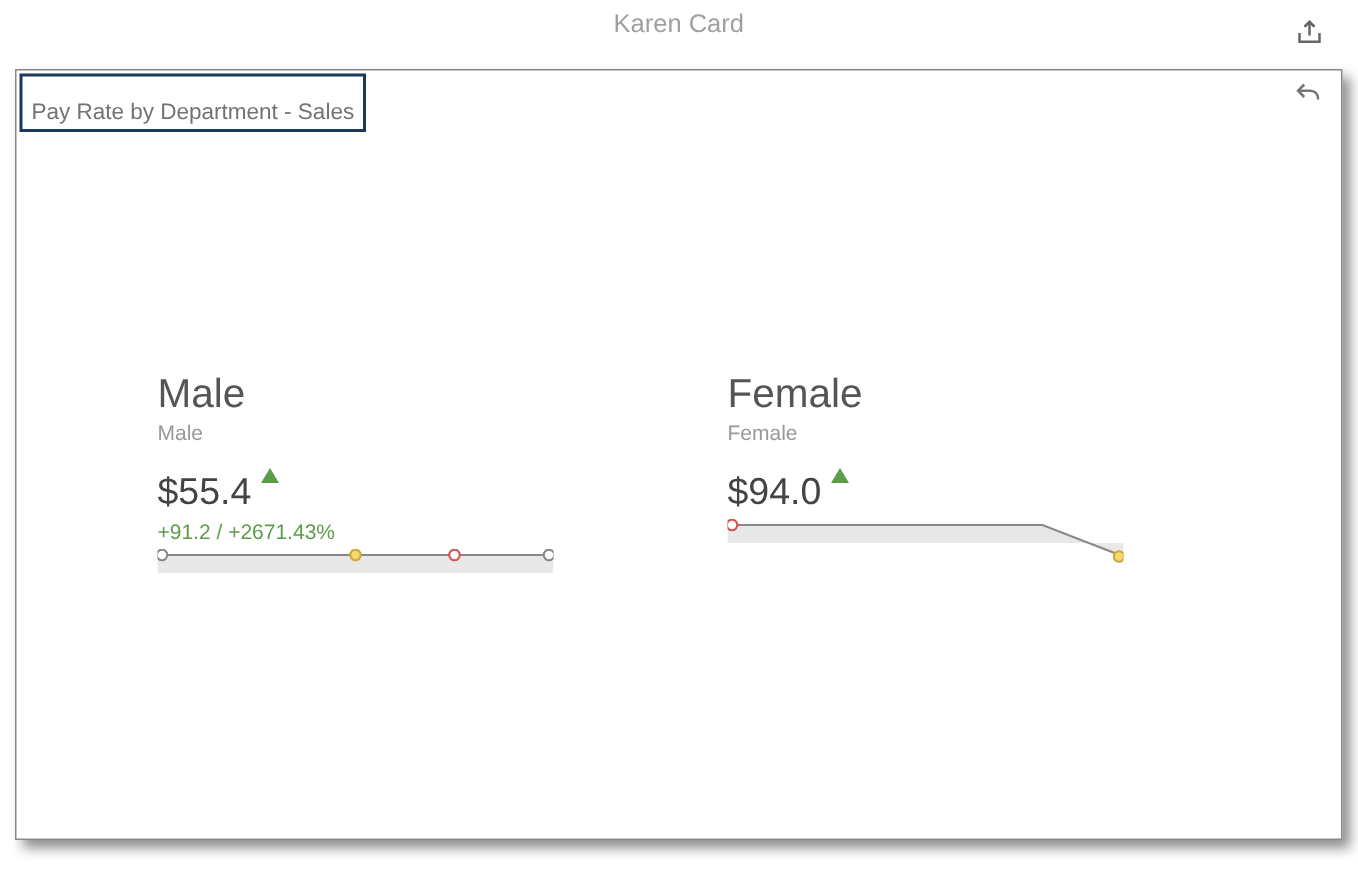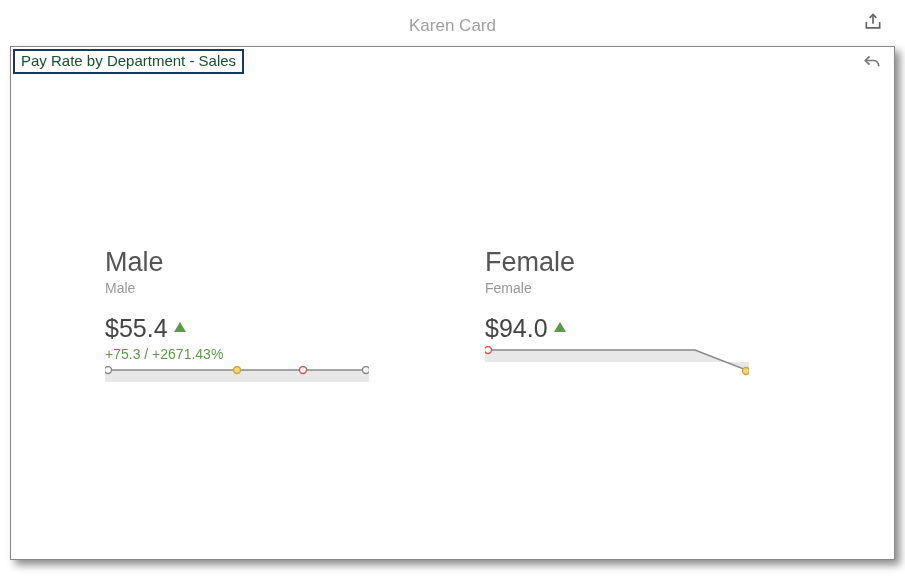--- a/index.html
+++ b/index.html
@@ -6,21 +6,20 @@
     body {
       font-family: "Segoe UI", Arial, sans-serif;
       background: #fff;
       width: 905px;
       height: 584px;
       position: relative;
       padding: 6px 10px 10px 10px;
     }
     .header-row {
       display: flex;
-      align-items: center;
       justify-content: center;
       position: relative;
       height: 40px;
     }
     .page-title {
       color: #a0a0a0;
       font-size: 17px;
       font-weight: 400;
     }
     .share-icon {
@@ -37,22 +36,22 @@
       height: 514px;
       position: relative;
       box-shadow: 5px 5px 8px rgba(0,0,0,0.45);
       background: #fff;
     }
     .card-title-box {
       position: absolute;
       top: 2px;
       left: 2px;
       border: 2px solid #1a3a5c;
-      padding: 1px 6px 3px 6px;
-      color: #14532d;
+      padding: 15px 6px 3px 6px;
+      color: #737373;
       font-size: 15px;
     }
     .undo-icon {
       position: absolute;
       top: 6px;
       right: 12px;
       width: 20px;
       height: 20px;
       color: #777;
       cursor: pointer;
@@ -74,21 +73,21 @@
       font-weight: 400;
       margin-bottom: 2px;
     }
     .metric-subtitle {
       font-size: 14px;
       color: #999;
       margin-bottom: 18px;
     }
     .metric-value-row {
       display: flex;
-      align-items: center;
+      align-items: flex-start;
       gap: 6px;
       margin-bottom: 3px;
     }
     .metric-value {
       font-size: 25px;
       color: #444;
     }
     .up-triangle {
       width: 0; height: 0;
       border-left: 6px solid transparent;
@@ -148,21 +147,21 @@
 
   <div class="metrics-row">
 
     <div class="metric">
       <div class="metric-title">Male</div>
       <div class="metric-subtitle">Male</div>
       <div class="metric-value-row">
         <span class="metric-value">$55.4</span>
         <span class="up-triangle"></span>
       </div>
-      <div class="metric-delta">+75.3 / +2671.43%</div>
+      <div class="metric-delta">+91.2 / +2671.43%</div>
       <div class="spark-wrap">
         <svg viewBox="0 0 264 30" width="264" height="30">
           <polygon class="spark-area" points="0,4 264,4 264,16 0,16"></polygon>
           <polyline class="spark-line" points="0,4 66,4 132,4 198,4 264,4"></polyline>
           <circle class="spark-pt pt-white" cx="3" cy="4" r="3.5"></circle>
           <circle class="spark-pt pt-yellow" cx="132" cy="4" r="3.5"></circle>
           <circle class="spark-pt pt-red" cx="198" cy="4" r="3.5"></circle>
           <circle class="spark-pt pt-white" cx="261" cy="4" r="3.5"></circle>
         </svg>
       </div>

